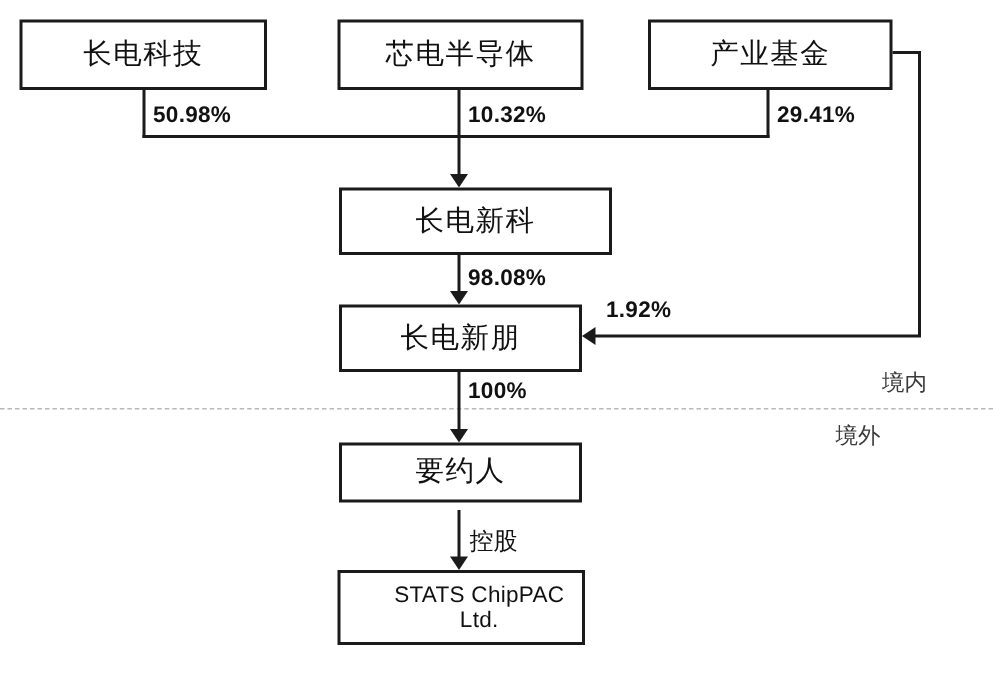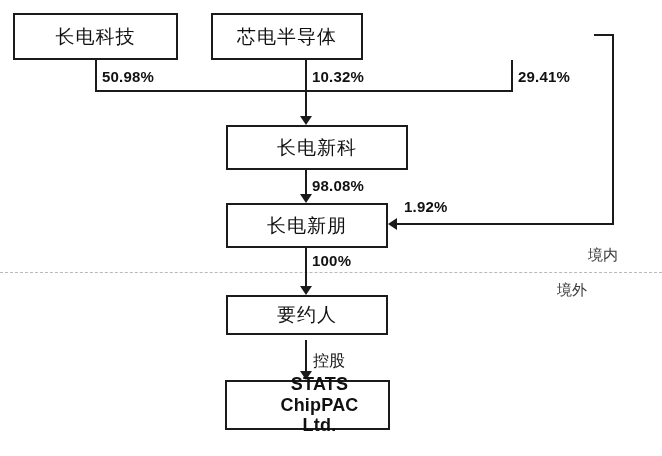--- a/index.html
+++ b/index.html
@@ -28,22 +28,22 @@
     line-height: 1.15;
     z-index: 3;
   }
   .node.cn {
     font-size: 19px;
     font-weight: 400;
     letter-spacing: 1px;
     font-family: "DejaVu Sans", "Liberation Sans", sans-serif;
   }
   .node.en {
-    font-size: 18px;
-    font-weight: bold;
+    font-size: 15px;
+    font-weight: normal;
     letter-spacing: 0.2px;
     padding-left: 24px;
   }
   .pct {
     position: absolute;
     font-size: 15px;
     font-weight: bold;
     color: #111111;
     white-space: nowrap;
     z-index: 4;
@@ -91,24 +91,27 @@
 </style>
 </head>
 <body>
 
 <div id="canvas">
 
   <div class="node cn" style="left:13px; top:13px; width:165px; height:47px;font-family:Liberation Serif, serif;">
     <span>长电科技</span>
   </div>
 
-  <div class="node cn" style="left:211px; top:13px; width:152px; height:47px;font-family:Liberation Serif, serif;">
+  <div class="node cn" style="left:225px; top:13px; width:164px; height:47px;font-family:Liberation Serif, serif;">
     <span>芯电半导体</span>
   </div>
 
+  <div class="node cn" style="left:432px; top:13px; width:163px; height:47px;">
+    <span>产业基金</span>
+  </div>
 
   <div class="node cn" style="left:226px; top:125px; width:182px; height:45px;">
     <span>长电新科</span>
   </div>
 
   <div class="node cn" style="left:226px; top:203px; width:162px; height:45px;">
     <span>长电新朋</span>
   </div>
 
   <div class="node cn" style="left:226px; top:295px; width:162px; height:40px;">

